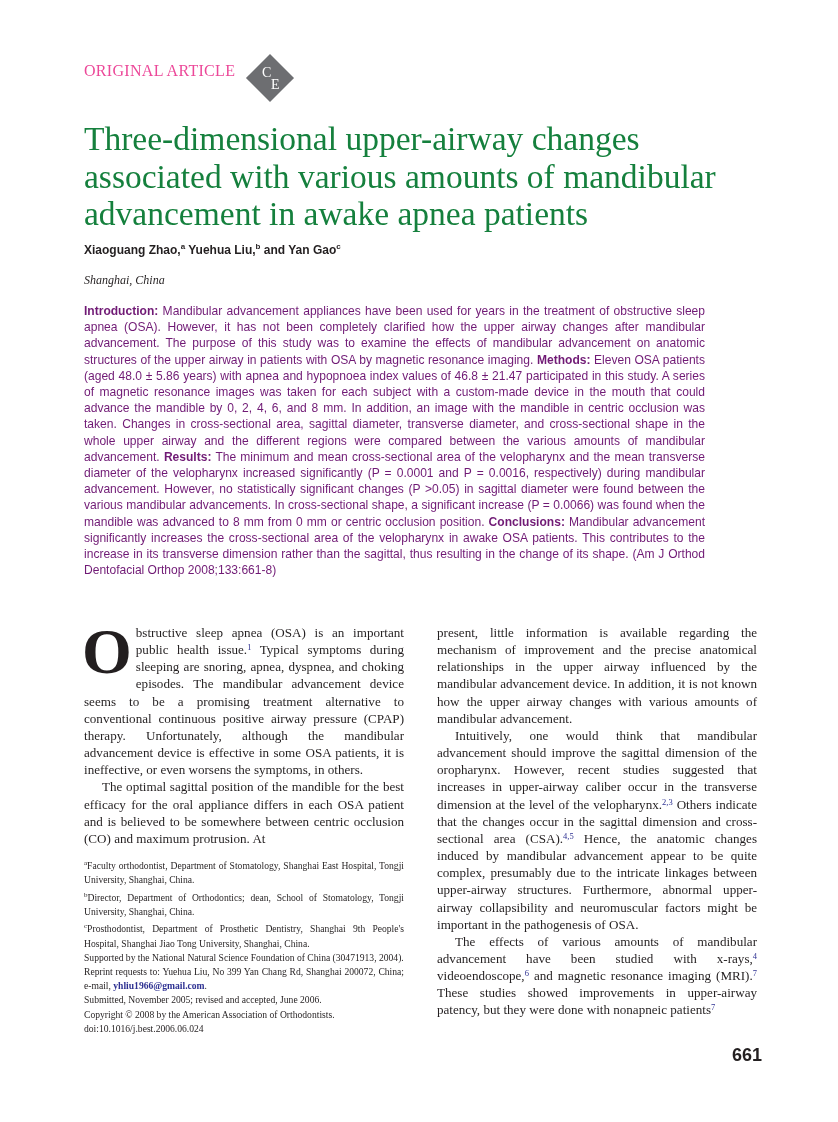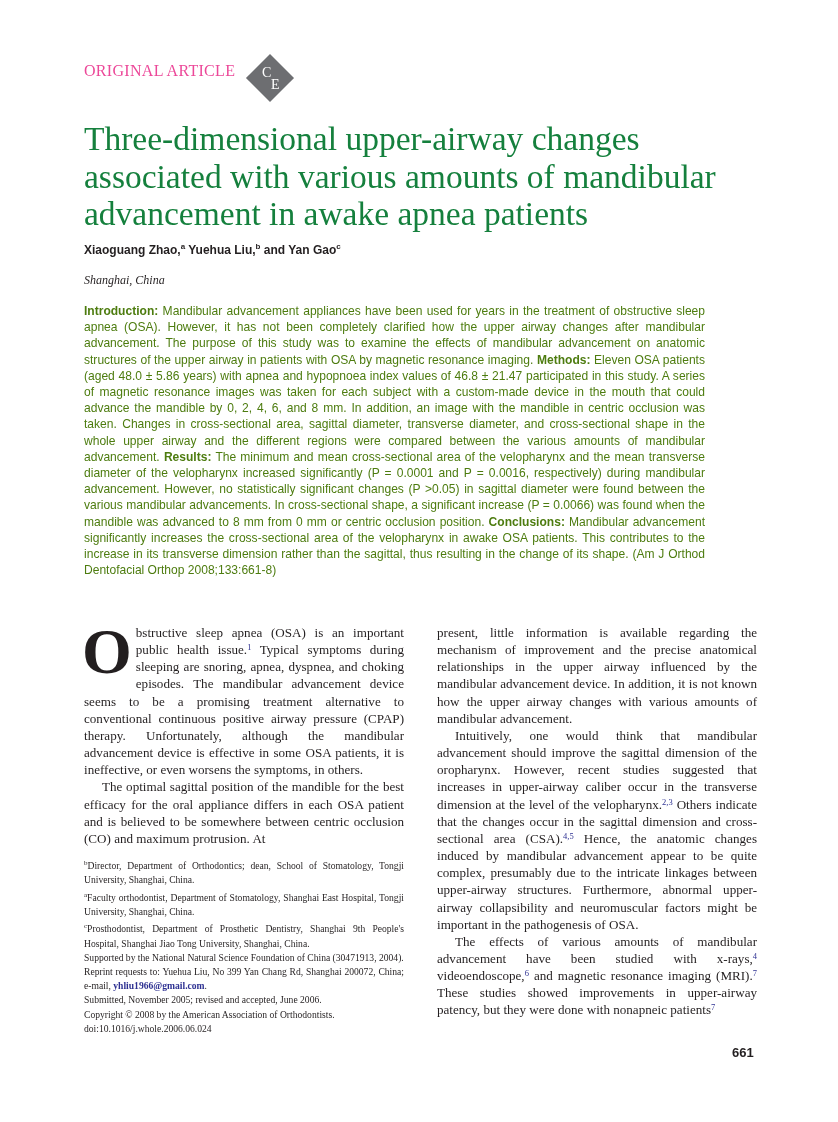--- a/index.html
+++ b/index.html
@@ -13,37 +13,37 @@
   .ce-c, .ce-e { position:absolute; color:#fff; font-size:14px; font-family:"Liberation Serif", serif; }
   .ce-c { left:17px; top:12px; }
   .ce-e { left:26px; top:24px; }
 
   .title { position:absolute; left:84px; top:120px; width:680px; font-size:33.5px; line-height:37.5px; color:#15803d; margin:0; font-weight:normal; }
 
   .authors { position:absolute; left:84px; top:242px; font-size:12px; font-weight:bold;text-align:right; }
   .authors sup { font-size:8px; font-weight:bold; }
   .location { position:absolute; left:84px; top:273px; font-size:12px; font-style:italic; }
 
-  .abstract { position:absolute; left:84px; top:303px; width:621px; font-size:12.05px; line-height:16.2px; text-align:justify; color:#4d7c0f; }
+  .abstract { position:absolute; left:84px; top:303px; width:621px; font-size:12.05px; line-height:16.2px; text-align:justify; color:#701a75; }
   .abstract b { font-weight:bold; }
 
   .col { position:absolute; width:320px; font-size:13.1px; line-height:17.15px; text-align:justify; color:#231f20; }
   .col-left { left:84px; top:624px; }
   .col-right { left:437px; top:624px; }
   .col p { margin:0; }
   .col p.indent { text-indent:18px; }
   .dropcap { float:left; font-size:64px; line-height:52px; font-weight:bold; margin:2px 4px 0 -2px; }
   sup.ref { font-size:8.5px; color:#2e3192; vertical-align:top; position:relative; top:-2px; }
 
   .footnotes { position:absolute; left:84px; top:856px; width:320px; font-size:9.6px; line-height:14.2px; color:#231f20; text-align:justify; }
   .footnotes div { margin:0; }
   .footnotes sup { font-size:7px; }
   .email { color:#2e3192;font-weight:bold; }
 
-  .page-number { position:absolute; left:732px; top:1045px; font-size:13px; font-weight:bold; }
+  .page-number { position:absolute; left:732px; top:1045px; font-size:18px; font-weight:bold; }
 </style>
 </head>
 <body>
 
 <div class="section-label serif">ORIGINAL ARTICLE</div>
 <div class="ce-badge">
   <div class="ce-diamond"></div>
   <span class="ce-c">C</span>
   <span class="ce-e">E</span>
 </div>
@@ -62,28 +62,28 @@
 </div>
 
 <div class="col col-left serif">
   <p>
     <span class="dropcap">O</span><span>bstructive sleep apnea (OSA) is an important public health issue.</span><sup class="ref">1</sup><span> Typical symptoms during sleeping are snoring, apnea, dyspnea, and choking episodes. The mandibular advancement device seems to be a promising treatment alternative to conventional continuous positive airway pressure (CPAP) therapy. Unfortunately, although the mandibular advancement device is effective in some OSA patients, it is ineffective, or even worsens the symptoms, in others.</span>
   </p>
   <p class="indent">The optimal sagittal position of the mandible for the best efficacy for the oral appliance differs in each OSA patient and is believed to be somewhere between centric occlusion (CO) and maximum protrusion. At</p>
 </div>
 
 <div class="footnotes serif">
+  <div><sup>a</sup><span>Faculty orthodontist, Department of Stomatology, Shanghai East Hospital, Tongji University, Shanghai, China.</span></div>
   <div><sup>b</sup><span>Director, Department of Orthodontics; dean, School of Stomatology, Tongji University, Shanghai, China.</span></div>
-  <div><sup>a</sup><span>Faculty orthodontist, Department of Stomatology, Shanghai East Hospital, Tongji University, Shanghai, China.</span></div>
   <div><sup>c</sup><span>Prosthodontist, Department of Prosthetic Dentistry, Shanghai 9th People's Hospital, Shanghai Jiao Tong University, Shanghai, China.</span></div>
   <div>Supported by the National Natural Science Foundation of China (30471913, 2004).</div>
   <div><span>Reprint requests to: Yuehua Liu, No 399 Yan Chang Rd, Shanghai 200072, China; e-mail, </span><span class="email">yhliu1966@gmail.com</span><span>.</span></div>
   <div>Submitted, November 2005; revised and accepted, June 2006.</div>
   <div>Copyright © 2008 by the American Association of Orthodontists.</div>
-  <div>doi:10.1016/j.whole.2006.06.024</div>
+  <div>doi:10.1016/j.best.2006.06.024</div>
 </div>
 
 <div class="col col-right serif">
   <p>present, little information is available regarding the mechanism of improvement and the precise anatomical relationships in the upper airway influenced by the mandibular advancement device. In addition, it is not known how the upper airway changes with various amounts of mandibular advancement.</p>
   <p class="indent"><span>Intuitively, one would think that mandibular advancement should improve the sagittal dimension of the oropharynx. However, recent studies suggested that increases in upper-airway caliber occur in the transverse dimension at the level of the velopharynx.</span><sup class="ref">2,3</sup><span> Others indicate that the changes occur in the sagittal dimension and cross-sectional area (CSA).</span><sup class="ref">4,5</sup><span> Hence, the anatomic changes induced by mandibular advancement appear to be quite complex, presumably due to the intricate linkages between upper-airway structures. Furthermore, abnormal upper-airway collapsibility and neuromuscular factors might be important in the pathogenesis of OSA.</span></p>
   <p class="indent"><span>The effects of various amounts of mandibular advancement have been studied with x-rays,</span><sup class="ref">4</sup><span> videoendoscope,</span><sup class="ref">6</sup><span> and magnetic resonance imaging (MRI).</span><sup class="ref">7</sup><span> These studies showed improvements in upper-airway patency, but they were done with nonapneic patients</span><sup class="ref">7</sup></p>
 </div>
 
 <div class="page-number sans">661</div>
 

